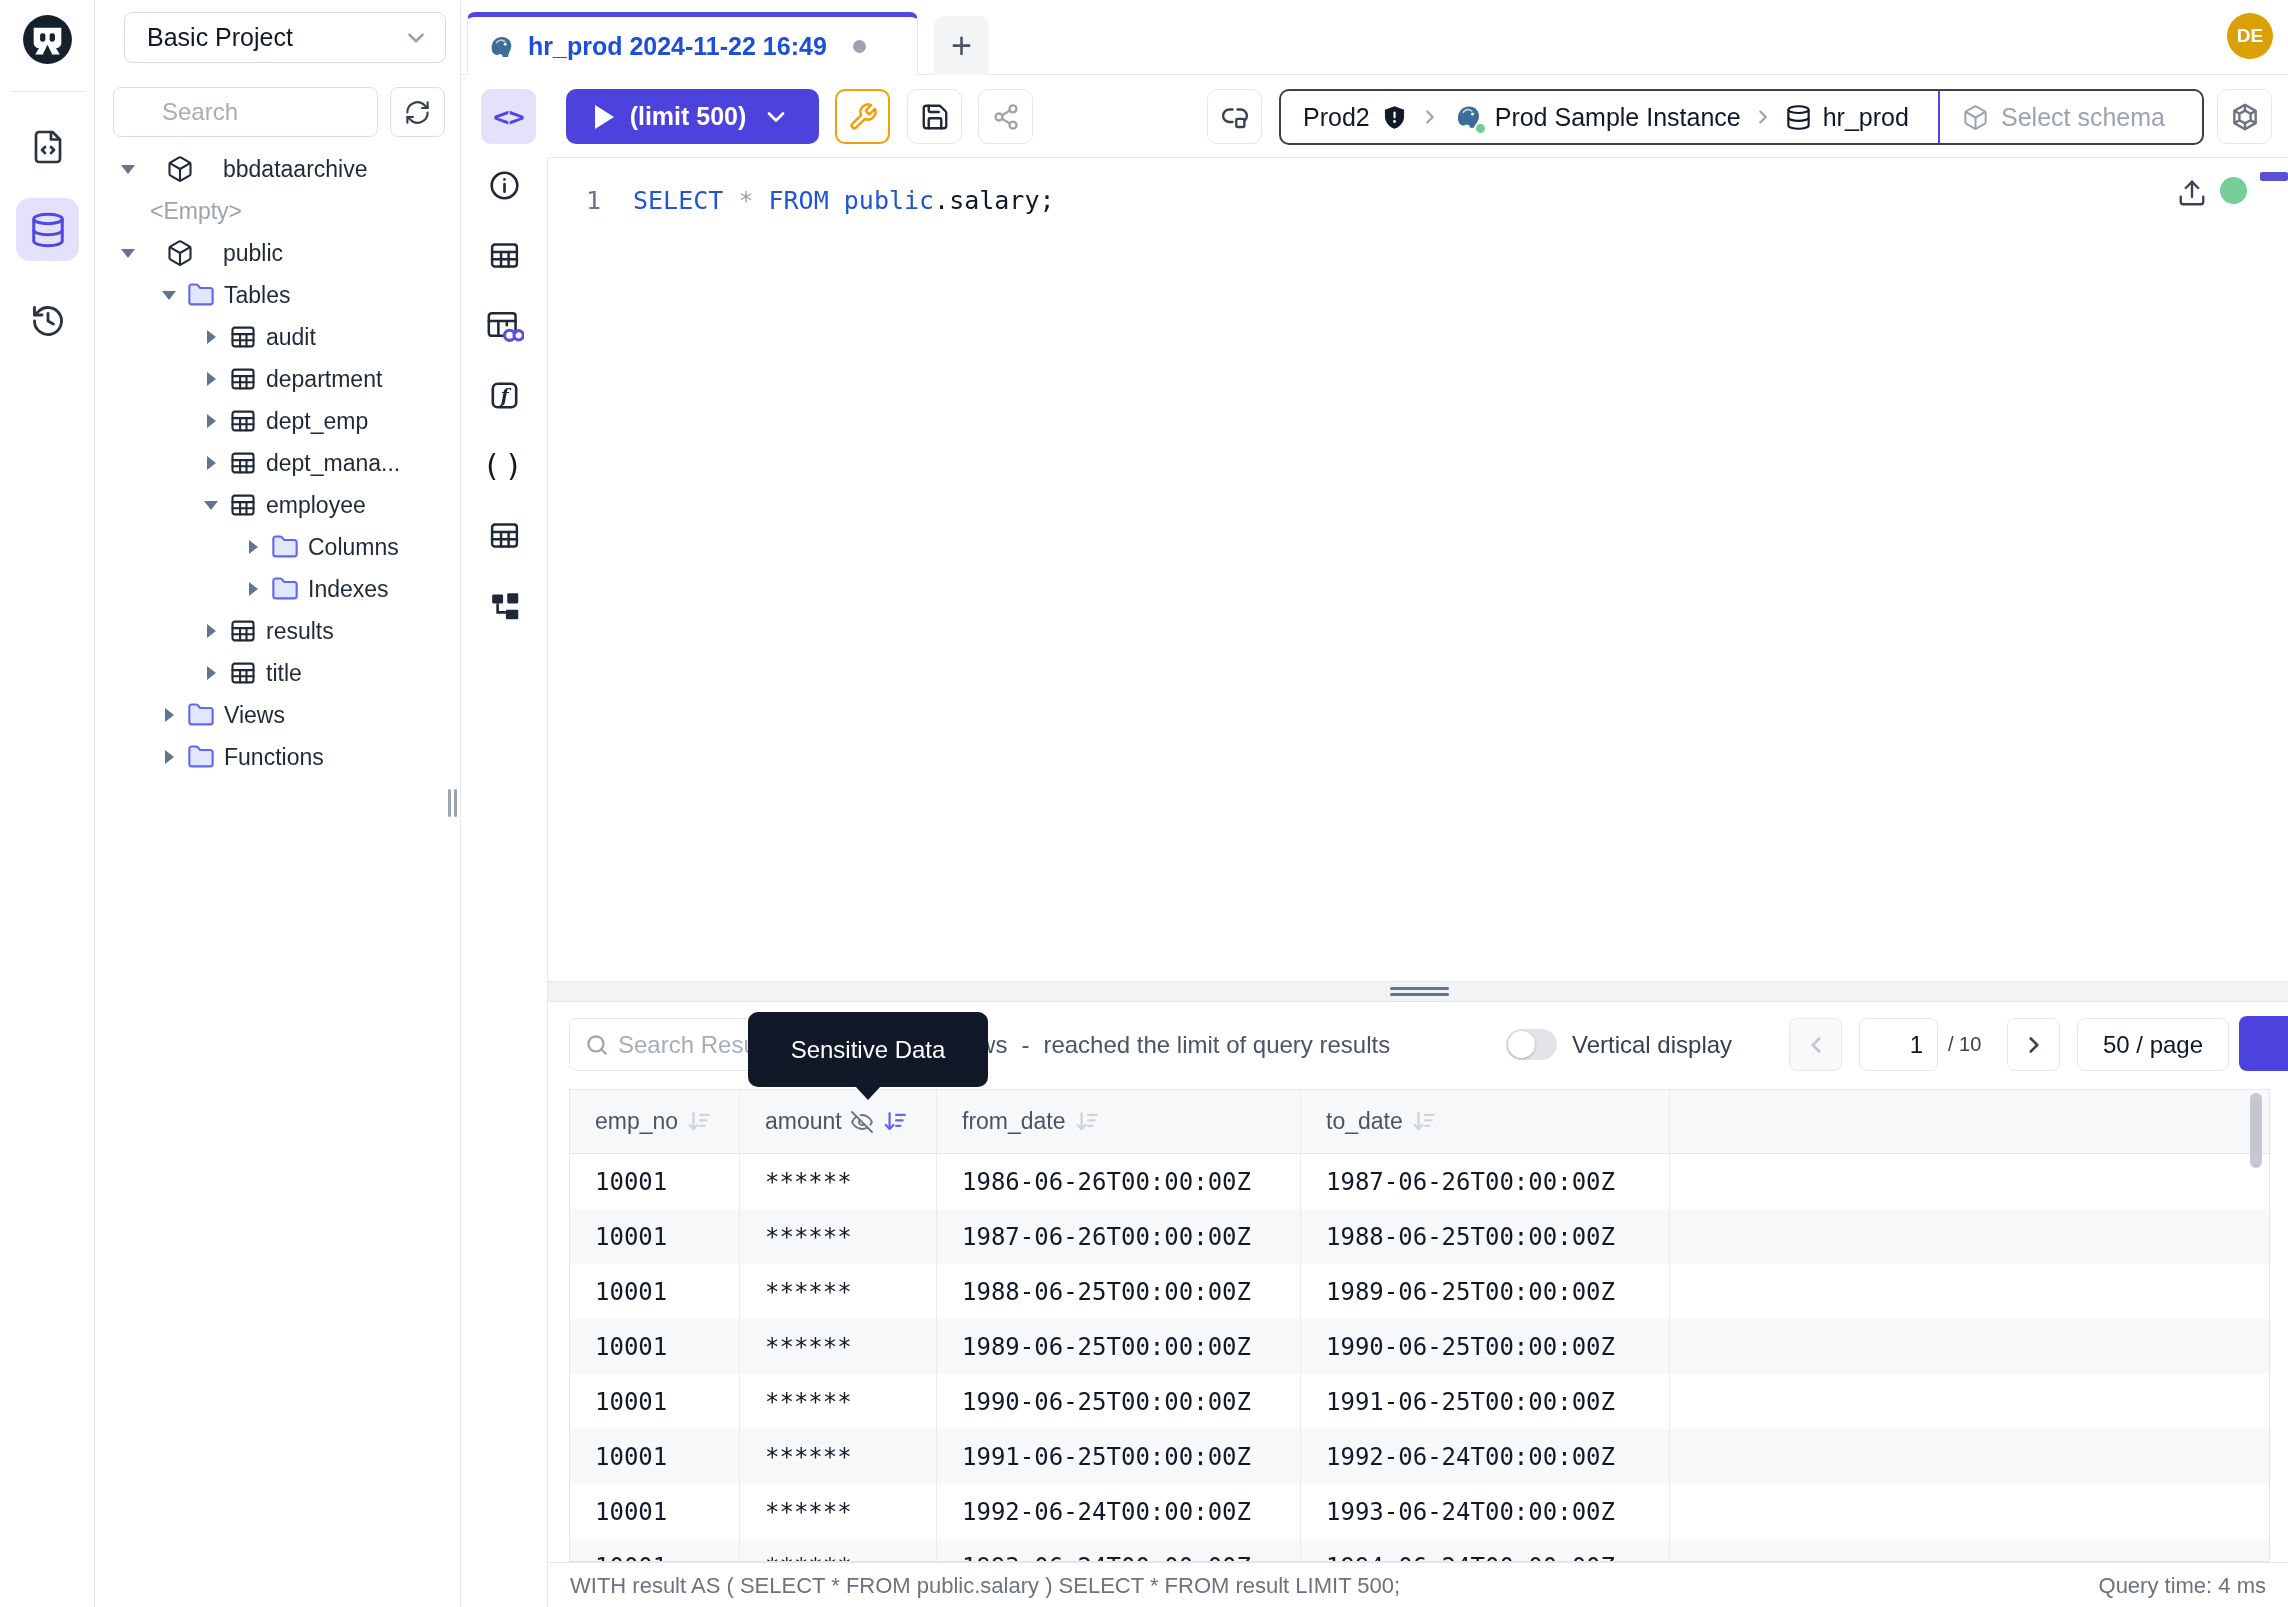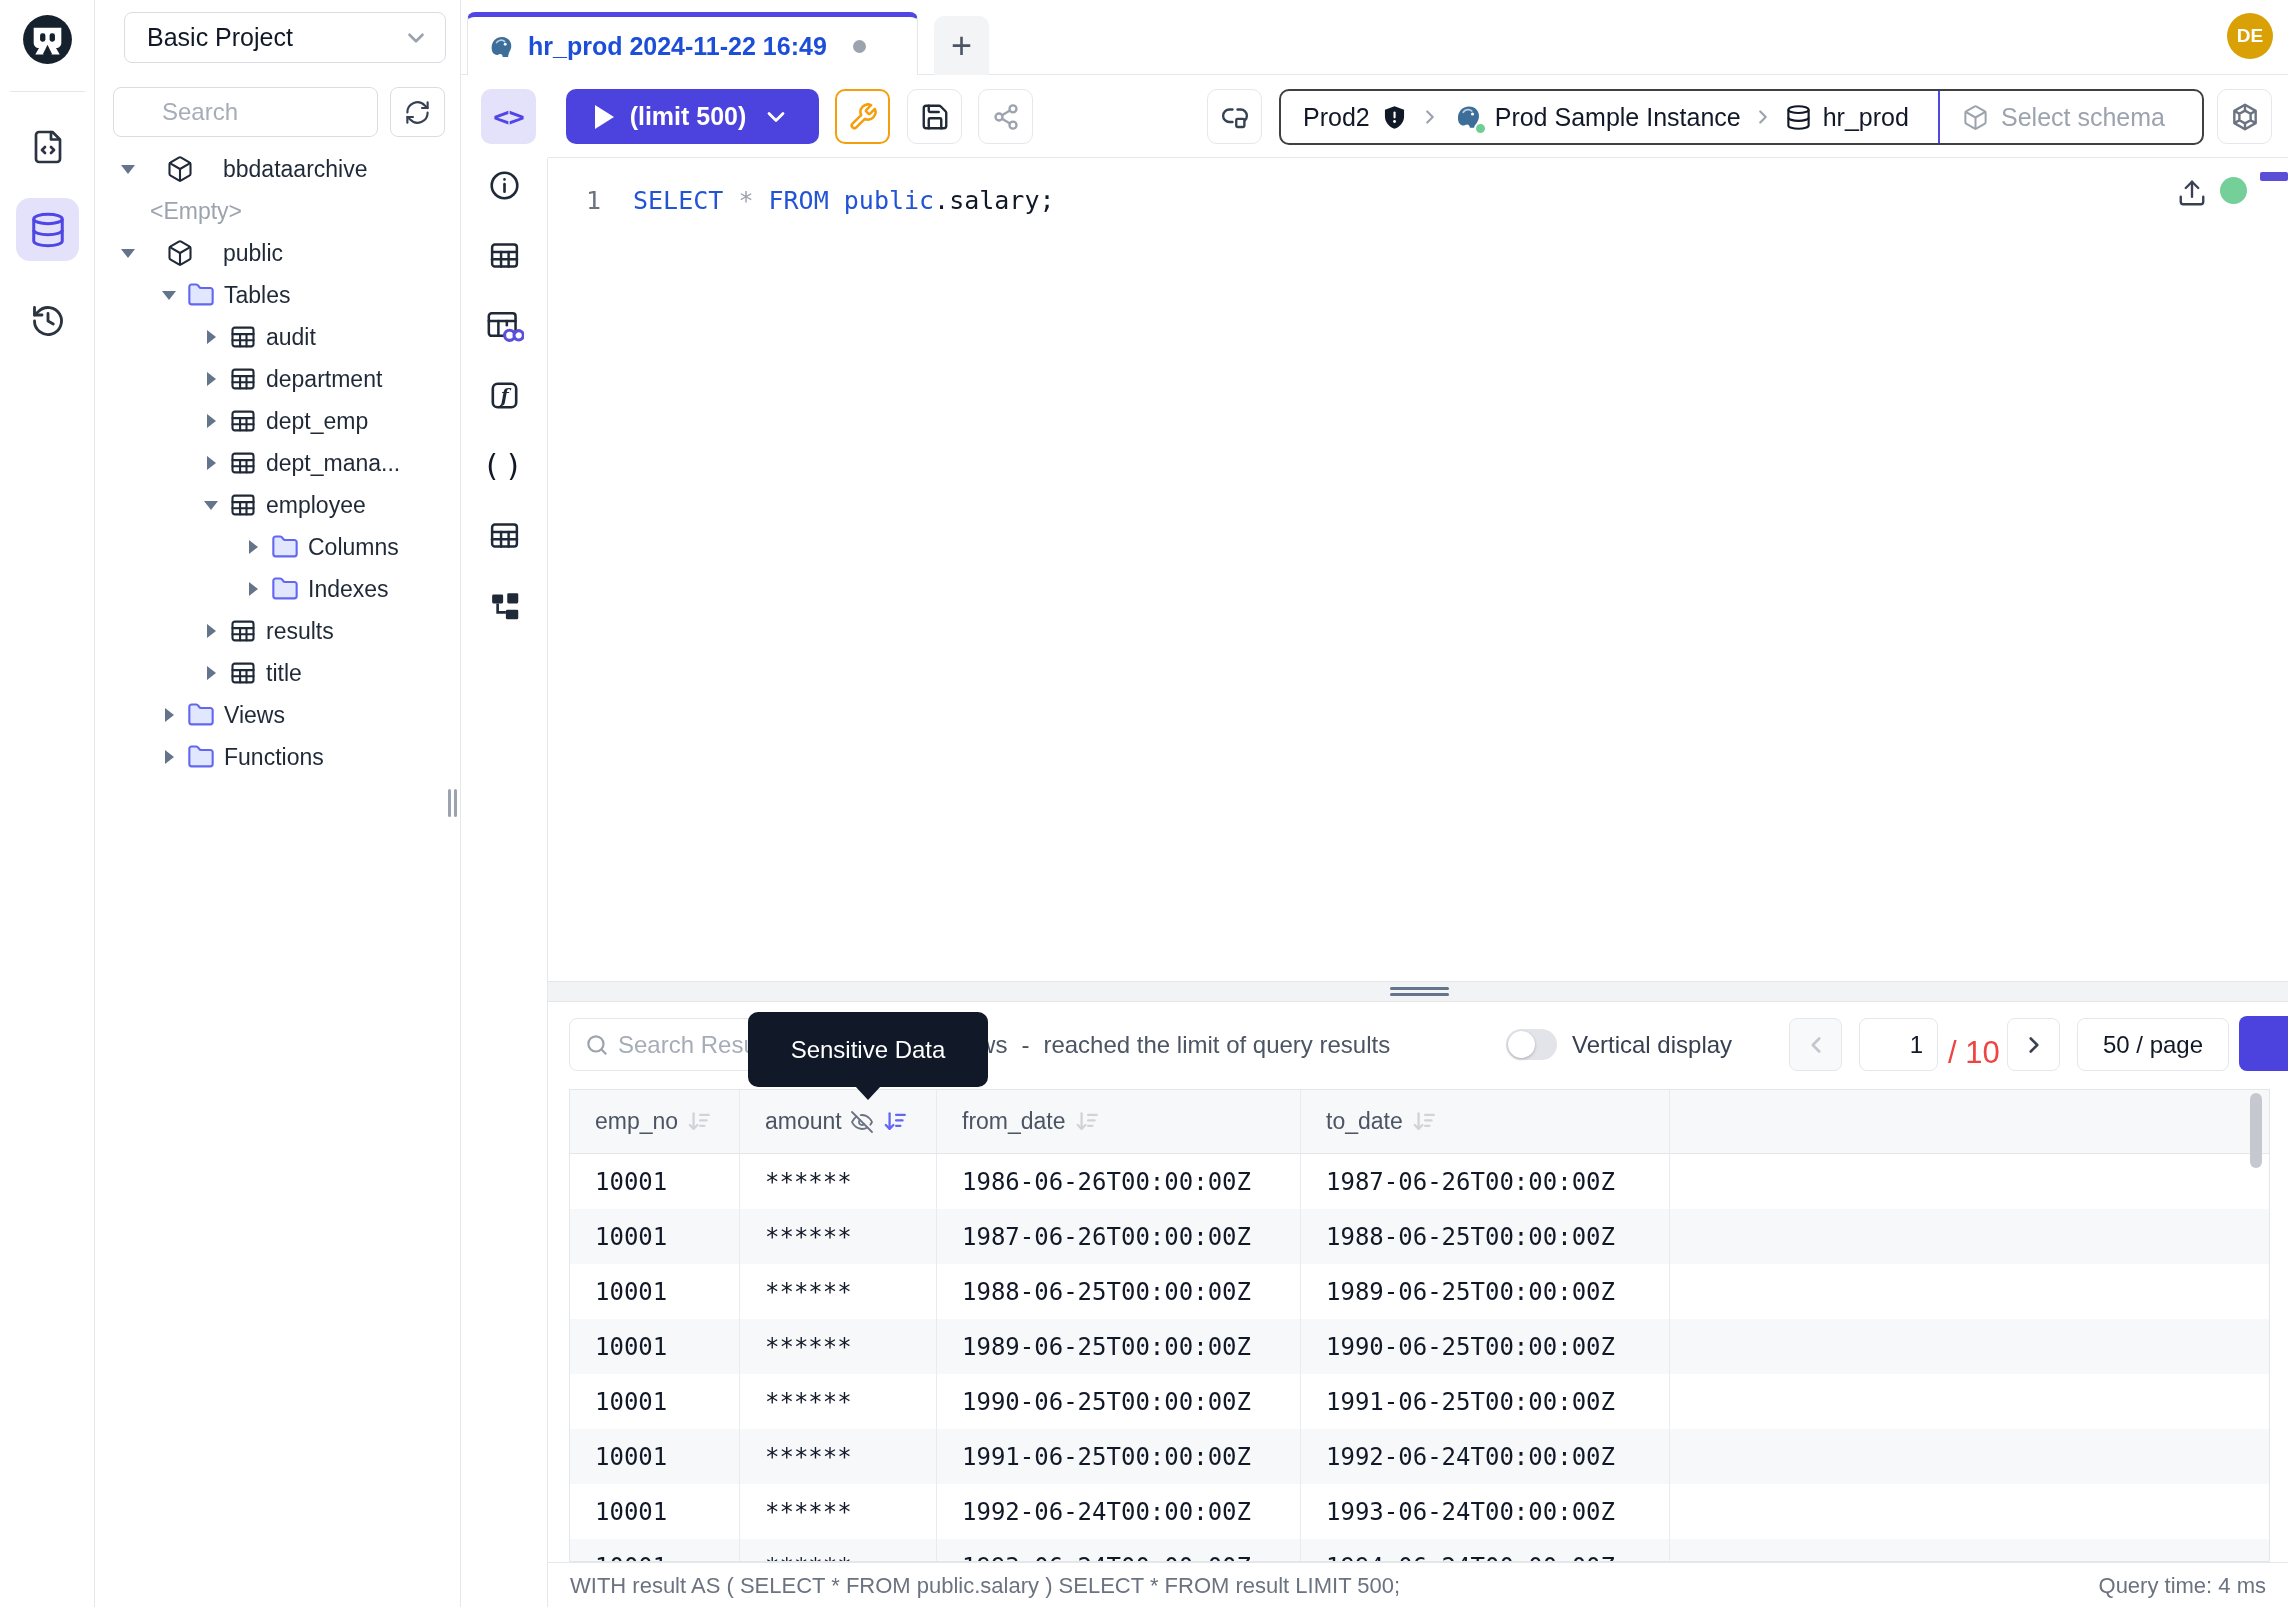--- a/index.html
+++ b/index.html
@@ -96,21 +96,21 @@
   #result-info { position:absolute; left:362px; top:16px; height:53px; display:flex; align-items:center; gap:14px; font-size:24px; color:#4b5563; white-space:nowrap; }
   #tooltip { position:absolute; left:200px; top:10px; width:240px; height:75px; background:#111827; border-radius:10px; color:#fff; font-size:24px; font-weight:500; display:flex; align-items:center; justify-content:center; z-index:5; }
   #tooltip .arrow { position:absolute; left:107px; bottom:-13px; width:0; height:0; border-left:13px solid transparent; border-right:13px solid transparent; border-top:14px solid #111827; }
   #vtoggle { position:absolute; left:958px; top:27px; width:51px; height:31px; background:#e2e4e9; border-radius:16px; cursor:pointer; }
   #vtoggle .knob { position:absolute; left:2px; top:2px; width:27px; height:27px; background:#fff; border-radius:50%; box-shadow:0 1px 3px rgba(0,0,0,.25); }
   #vlabel { position:absolute; left:1024px; top:16px; height:53px; display:flex; align-items:center; font-size:24px; color:#374151; }
   .pg-btn { position:absolute; top:16px; width:53px; height:53px; border:1px solid #e5e7eb; border-radius:8px; background:#fff; display:flex; align-items:center; justify-content:center; cursor:pointer; }
   #pg-prev { left:1241px; background:#f8f9fa; color:#c3c7cd; }
   #pg-next { left:1459px; color:#374151; }
   #pg-input { position:absolute; left:1311px; top:16px; width:79px; height:53px; border:1px solid #e5e7eb; border-radius:8px; font-size:24px; color:#111827; text-align:right; padding-right:14px; outline:none; font-family:"Liberation Sans",sans-serif; }
-  #pg-total { position:absolute; left:1400px; top:16px; height:53px; display:flex; align-items:flex-end; font-size:31px; color:#ef4444; }
+  #pg-total { position:absolute; left:1400px; top:16px; height:53px; display:flex; align-items:center; font-size:20px; color:#404040; }
   #pg-size { position:absolute; left:1529px; top:16px; width:152px; height:53px; border:1px solid #e5e7eb; border-radius:8px; display:flex; align-items:center; justify-content:center; font-size:24px; color:#111827; cursor:pointer; background:#fff; }
   #export-btn { position:absolute; left:1691px; top:14px; width:57px; height:55px; background:#4c42dd; border-radius:8px; cursor:pointer; }
 
   
   #rtable { position:absolute; left:21px; top:87px; width:1701px; height:473px; border:1px solid #e4e7ea; overflow:hidden; background:#fff; }
   .trow { display:grid; grid-template-columns:170px 197px 364px 369px 1fr; }
   .trow.head { height:64px; background:#f7f8fa; border-bottom:1px solid #e4e7ea; }
   .trow.body { height:55px; }
   .trow.alt { background:#f7f8fa; }
   .tcell { padding-left:25px; display:flex; align-items:center; border-right:1px solid #e9ebee; overflow:hidden; }

